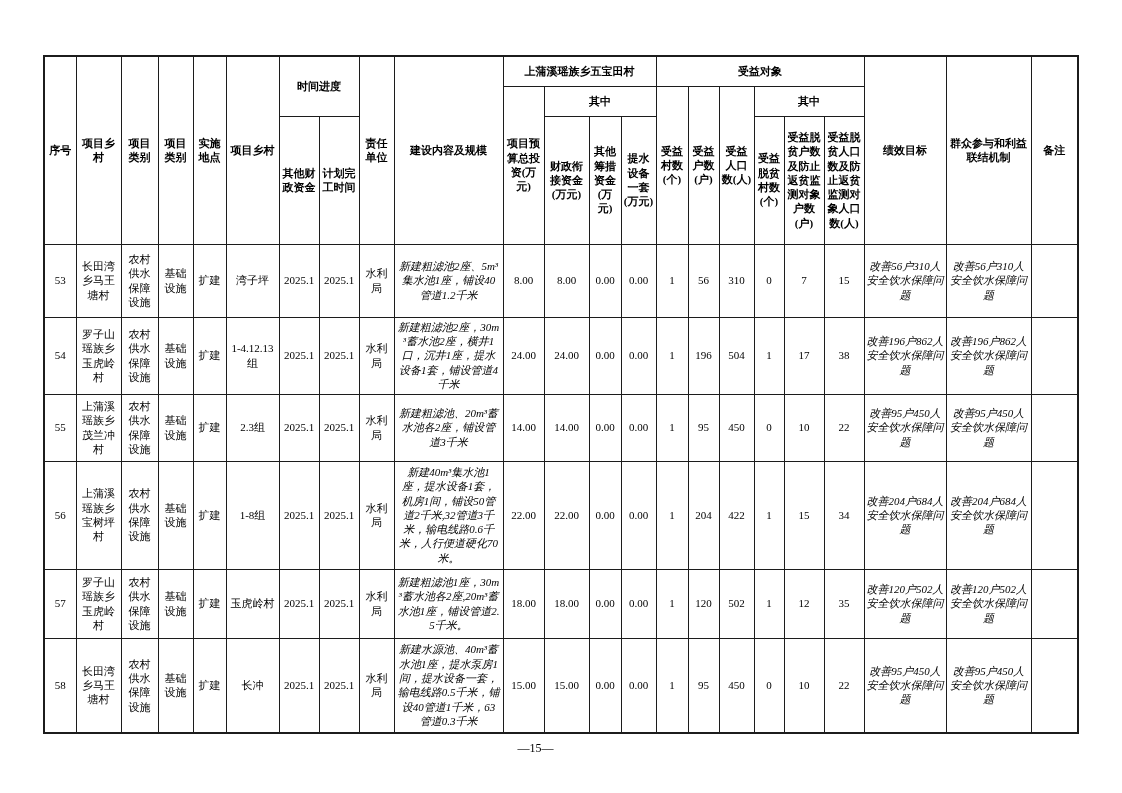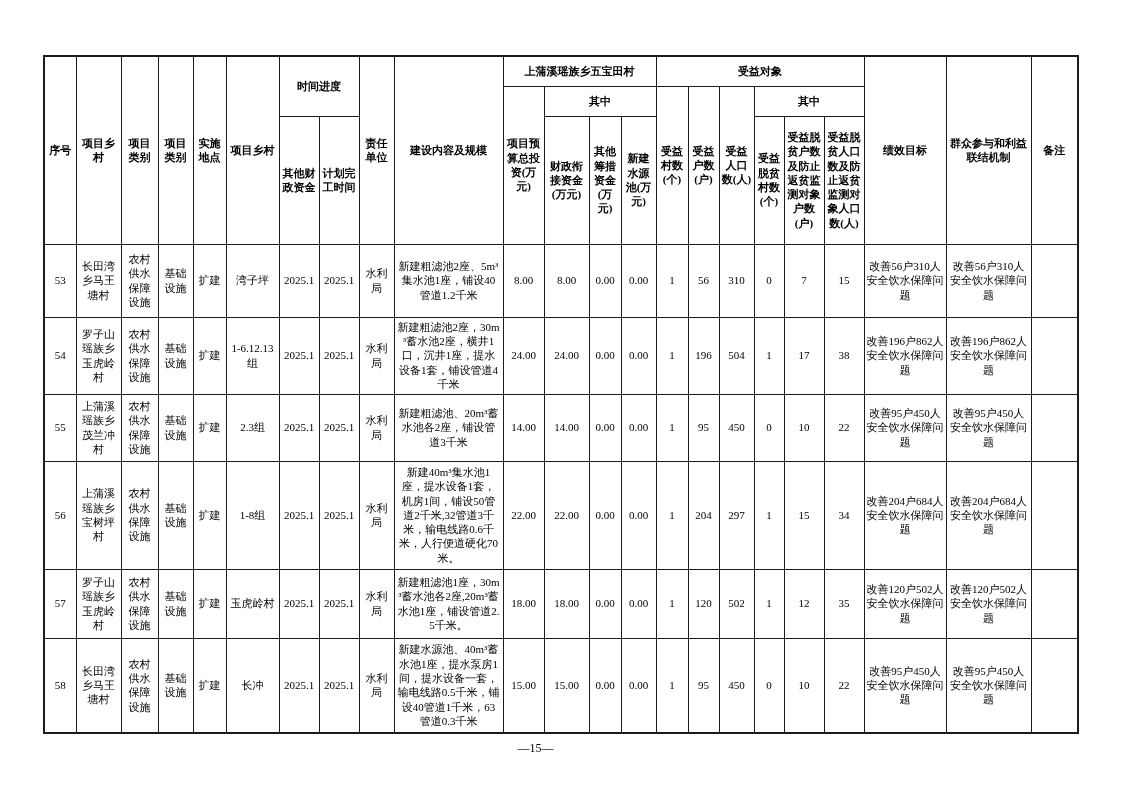--- a/index.html
+++ b/index.html
@@ -13,21 +13,21 @@
   table.doc td{
     border:1px solid #1c1c1c;
     font-size:11px;line-height:1.3;
     text-align:center;vertical-align:middle;
     padding:1px 2px;word-break:break-all;overflow:hidden;
   }
   thead td{font-weight:bold;}
   tr.h1{height:30px;}
   tr.h2{height:30px;}
   tr.h3{height:128px;}
-  td.left{text-align:left;}
+  td.left{text-align:left;font-style:italic;}
   td.content{line-height:1.25;}
   .page-num{
     position:absolute;left:0;width:1071px;top:741px;
     text-align:center;font-size:12px;
   }
 </style>
 </head>
 <body>
 
 <div class="sheet">
@@ -80,21 +80,21 @@
         <td rowspan="2">受益村数(个)</td>
         <td rowspan="2">受益户数(户)</td>
         <td rowspan="2">受益人口数(人)</td>
         <td colspan="3">其中</td>
       </tr>
       <tr class="h3">
         <td>其他财政资金</td>
         <td>计划完工时间</td>
         <td>财政衔接资金(万元)</td>
         <td>其他筹措资金(万元)</td>
-        <td>新建水源池(万元)</td>
+        <td>提水设备一套(万元)</td>
         <td>受益脱贫村数(个)</td>
         <td>受益脱贫户数及防止返贫监测对象户数(户)</td>
         <td>受益脱贫人口数及防止返贫监测对象人口数(人)</td>
       </tr>
     </thead>
     <tbody>
       <tr style="height:73px">
         <td>53</td>
         <td>长田湾乡马王塘村</td>
         <td>农村供水保障设施</td>
@@ -118,21 +118,21 @@
         <td class="left">改善56户310人安全饮水保障问题</td>
         <td class="left">改善56户310人安全饮水保障问题</td>
         <td></td>
       </tr>
       <tr style="height:77px">
         <td>54</td>
         <td>罗子山瑶族乡玉虎岭村</td>
         <td>农村供水保障设施</td>
         <td>基础设施</td>
         <td>扩建</td>
-        <td>1-6.12.13组</td>
+        <td>1-4.12.13组</td>
         <td>2025.1</td>
         <td>2025.1</td>
         <td>水利局</td>
         <td class="left content">新建粗滤池2座，30m³蓄水池2座，横井1口，沉井1座，提水设备1套，铺设管道4千米</td>
         <td>24.00</td>
         <td>24.00</td>
         <td>0.00</td>
         <td>0.00</td>
         <td>1</td>
         <td>196</td>
@@ -179,21 +179,21 @@
         <td>2025.1</td>
         <td>2025.1</td>
         <td>水利局</td>
         <td class="left content">新建40m³集水池1座，提水设备1套，机房1间，铺设50管道2千米,32管道3千米，输电线路0.6千米，人行便道硬化70米。</td>
         <td>22.00</td>
         <td>22.00</td>
         <td>0.00</td>
         <td>0.00</td>
         <td>1</td>
         <td>204</td>
-        <td>297</td>
+        <td>422</td>
         <td>1</td>
         <td>15</td>
         <td>34</td>
         <td class="left">改善204户684人安全饮水保障问题</td>
         <td class="left">改善204户684人安全饮水保障问题</td>
         <td></td>
       </tr>
       <tr style="height:69px">
         <td>57</td>
         <td>罗子山瑶族乡玉虎岭村</td>

